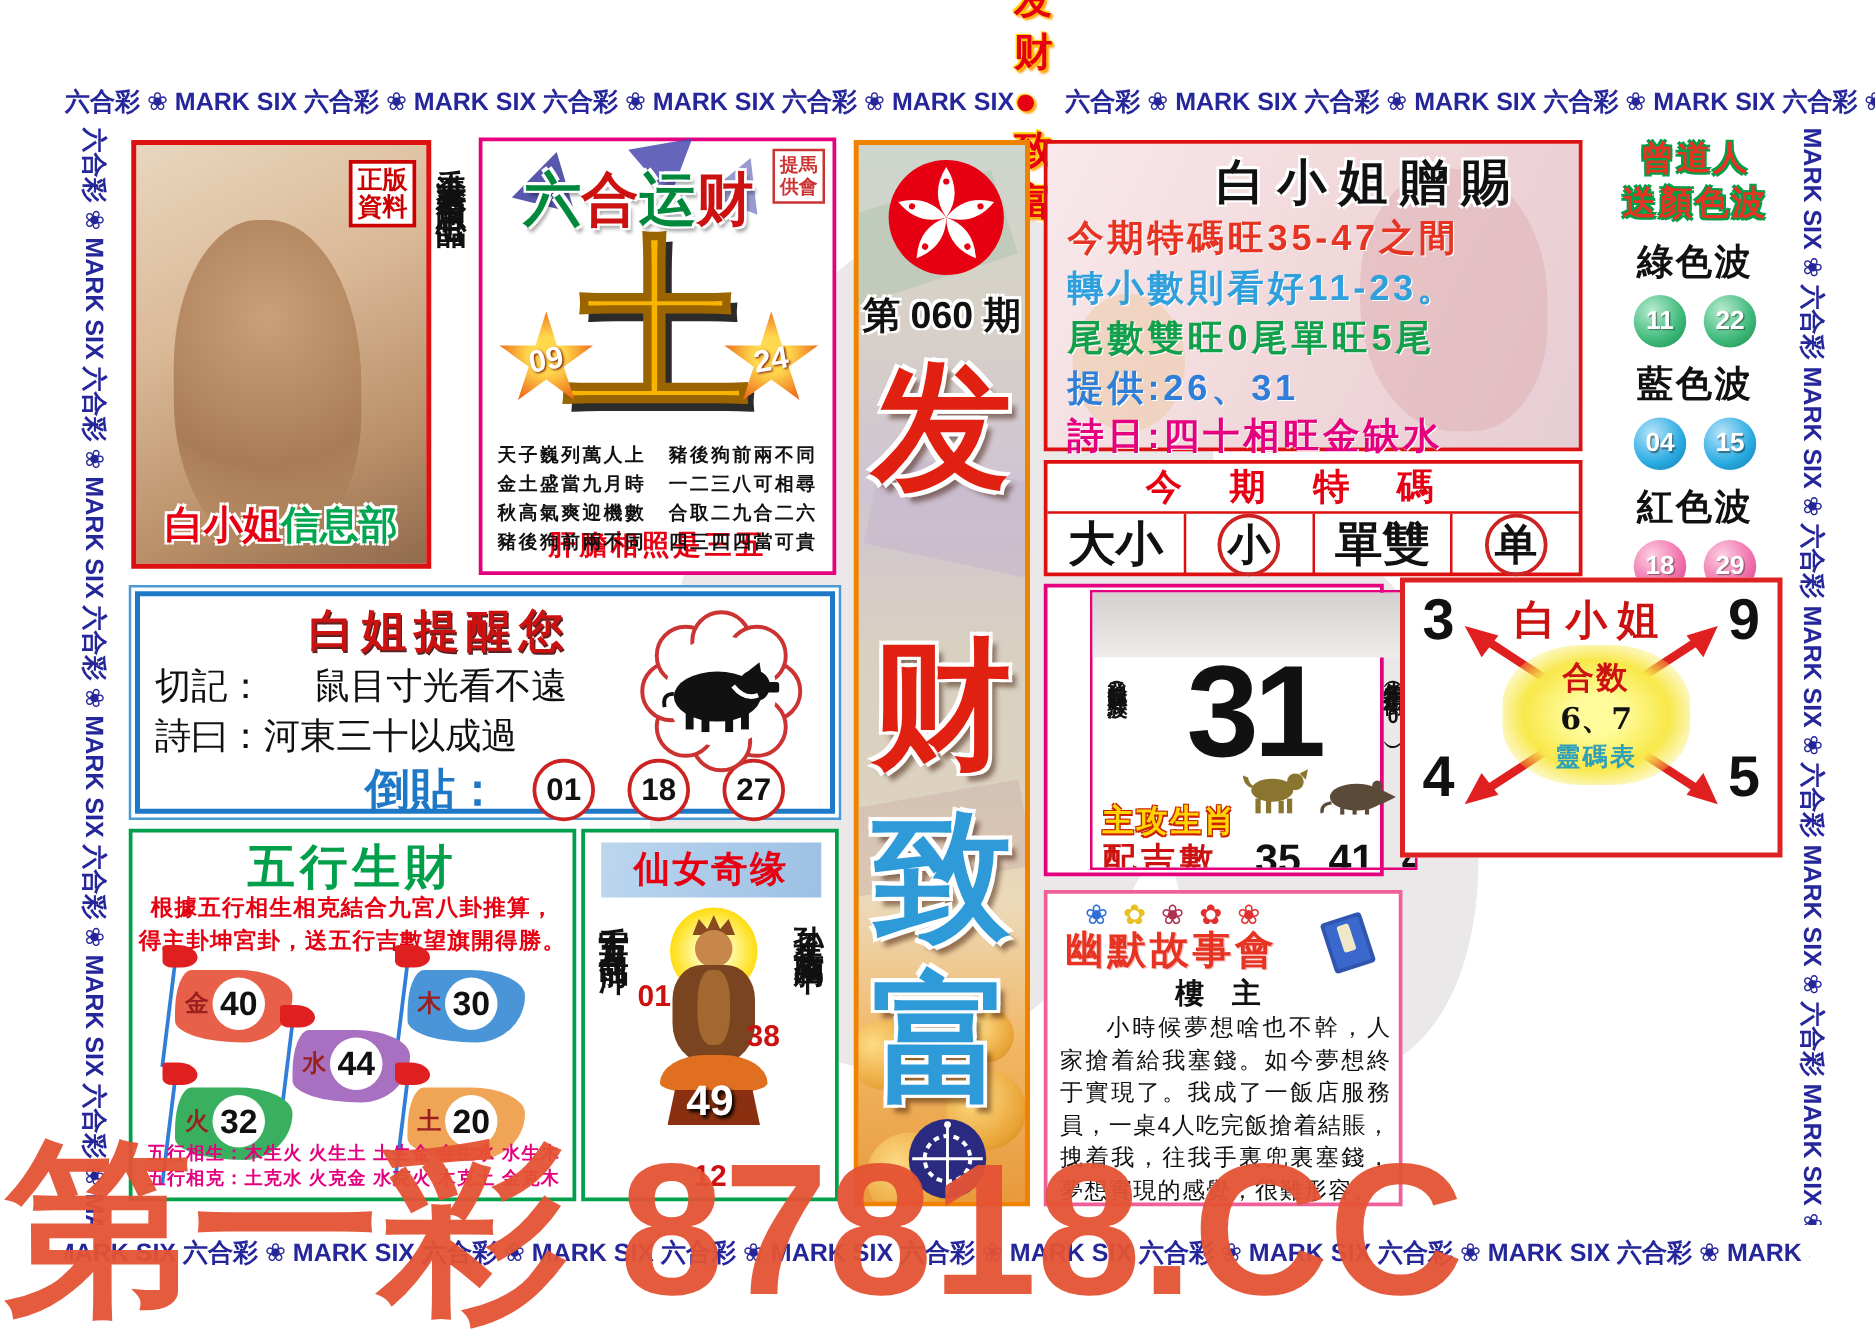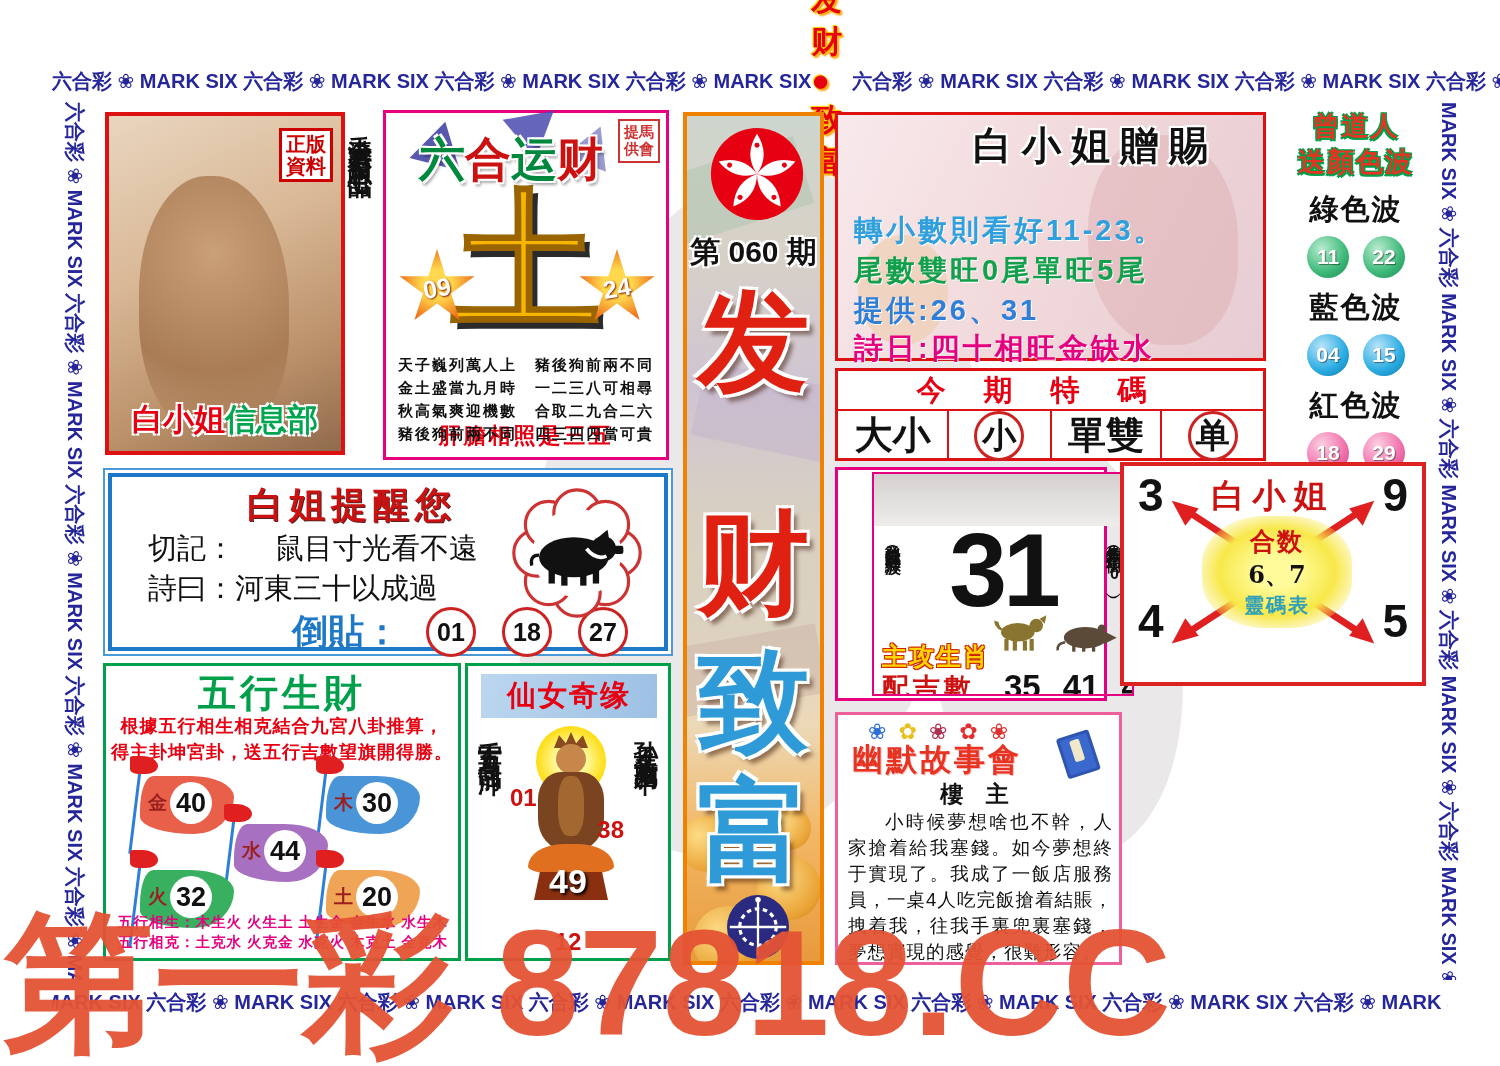--- a/index.html
+++ b/index.html
@@ -61,21 +61,21 @@
         color:#f7b500;-webkit-text-stroke:2px #9a6400;text-shadow:6px 7px 0 rgba(20,20,20,.9);z-index:2;}
   #yuncai-verses{left:0;top:240px;width:100%;display:flex;justify-content:center;gap:18px;z-index:3;}
   .verse-col{font-size:15px;font-weight:bold;color:#111;line-height:23px;letter-spacing:2px;white-space:nowrap;}
   #yuncai-footer{left:0;bottom:6px;width:100%;text-align:center;color:#e60012;font-size:22px;font-weight:bold;letter-spacing:3px;}
 
   
   #reminder-panel{left:103px;top:468px;width:570px;height:188px;border:2px solid #4a9ad8;padding:3px;}
   #reminder-inner{width:100%;height:100%;border:4px solid #1e78c8;box-sizing:border-box;position:relative;}
   #reminder-title{left:60px;top:4px;width:360px;text-align:center;color:#cc1111;font-size:36px;font-weight:bold;letter-spacing:6px;
         text-shadow:1px 1px 0 #5a2222;}
-  .reminder-line{left:36px;font-size:29px;color:#111;font-family:Liberation Sans, sans-serif;white-space:nowrap;}
+  .reminder-line{left:12px;font-size:29px;color:#111;font-family:Liberation Sans, sans-serif;white-space:nowrap;}
   #reminder-line1{top:52px;} #reminder-line2{top:92px;}
   .reminder-gap{display:inline-block;width:40px;}
   #reminder-paste{left:180px;top:130px;display:flex;align-items:center;gap:26px;}
   #paste-label{color:#1e78c8;font-size:36px;font-weight:bold;}
   .paste-num{width:44px;height:44px;border:3px solid #cc2222;border-radius:50%;display:flex;align-items:center;justify-content:center;
         font-size:25px;font-weight:bold;color:#111;background:#fff;}
   #pig-cloud{right:8px;top:10px;width:158px;height:132px;}
 
   
   #wuxing-panel{left:103px;top:663px;width:358px;height:298px;border:3px solid #00a04a;}
@@ -427,20 +427,21 @@
       <line x1="45" y1="5" x2="45" y2="67" stroke="#fff" stroke-width="2.5"></line>
       <line x1="14" y1="36" x2="76" y2="36" stroke="#fff" stroke-width="2.5"></line>
       <circle cx="45" cy="6" r="3" fill="#fff"></circle>
     </svg>
   </div>
 
   <div class="panel" id="zengci-panel">
     <div class="abs" id="zengci-blob1"></div>
     <div class="abs" id="zengci-blob2"></div>
     <div class="abs" id="zengci-title">白小姐贈賜</div>
+    <div class="abs zengci-line" id="zline1">今期特碼旺35-47之間</div>
     <div class="abs zengci-line" id="zline2">轉小數則看好11-23。</div>
     <div class="abs zengci-line" id="zline3">尾數雙旺0尾單旺5尾</div>
     <div class="abs zengci-line" id="zline4">提供:26、31</div>
     <div class="abs zengci-line" id="zline5">詩日:四十相旺金缺水</div>
   </div>
 
   <div class="panel" id="tema-panel">
     <div id="tema-title">今期特碼</div>
     <div id="tema-cells">
       <div class="tema-cell" id="tc1">

